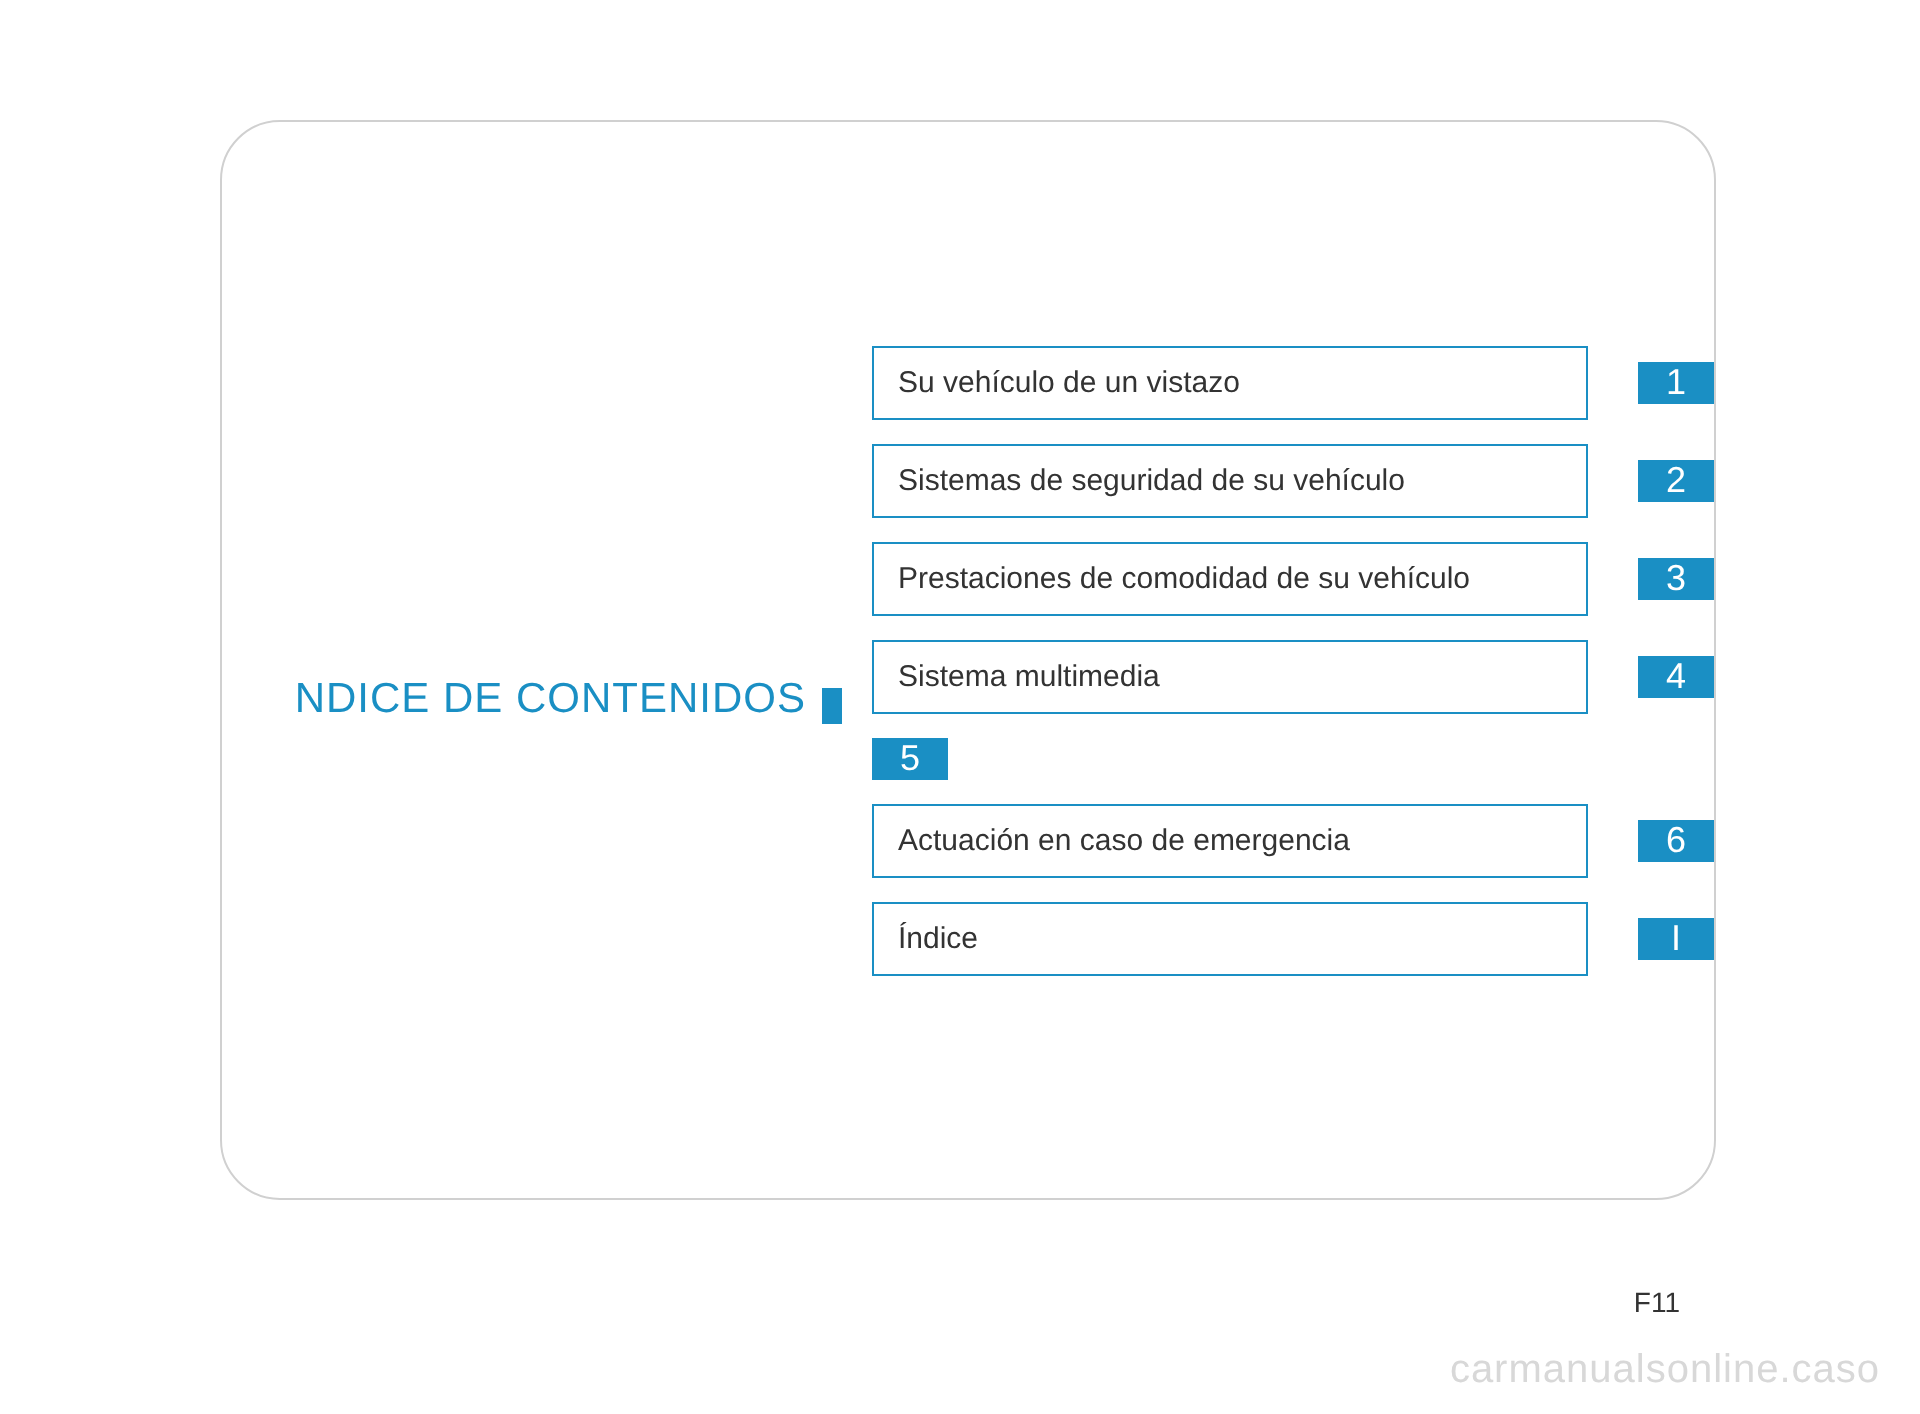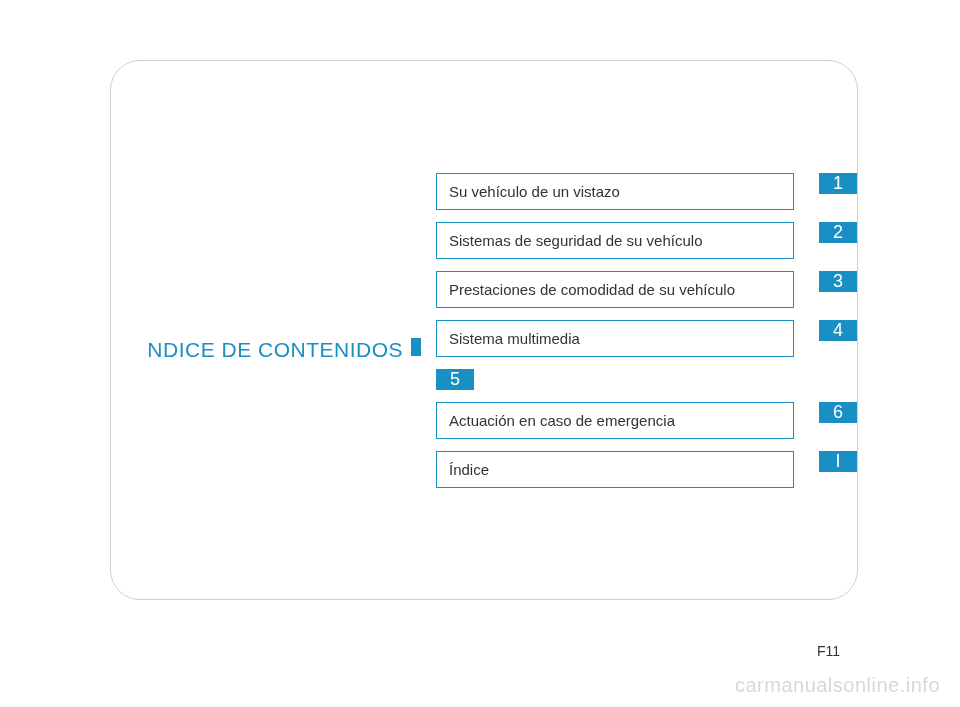--- a/index.html
+++ b/index.html
@@ -22,21 +22,21 @@
       height: 540px;
       border: 1px solid #d0d0d0;
       border-radius: 30px;
       display: flex;
       align-items: center;
     }
     .title-section {
       width: 325px;
       display: flex;
       justify-content: flex-end;
-      align-items: flex-start;
+      align-items: flex-end;
       padding-right: 15px;
       margin-top: 39px;
     }
     .title-text {
       color: #1a8fc4;
       font-size: 21px;
       font-weight: 500;
       letter-spacing: 0.5px;
     }
     .title-marker {
@@ -47,21 +47,21 @@
     }
     .toc-list {
       flex: 1;
       display: flex;
       flex-direction: column;
       gap: 12px;
       padding: 18px 0;
     }
     .toc-item {
       display: flex;
-      align-items: flex-start;
+      align-items: center;
       gap: 25px;
     }
     .toc-label {
       flex: 1;
       border: 1.5px solid #1a8fc4;
       padding: 9px 12px;
       font-size: 15px;
       color: #333;
       display: flex;
       align-items: center;
@@ -126,13 +126,13 @@
       <div class="toc-number">6</div>
     </div>
     <div class="toc-item">
       <div class="toc-label">Índice</div>
       <div class="toc-number">I</div>
     </div>
   </div>
 </div>
 
 <div class="page-number">F11</div>
-<div class="watermark">carmanualsonline.info</div>
+<div class="watermark">carmanualsonline.caso</div>
 
 </body></html>

